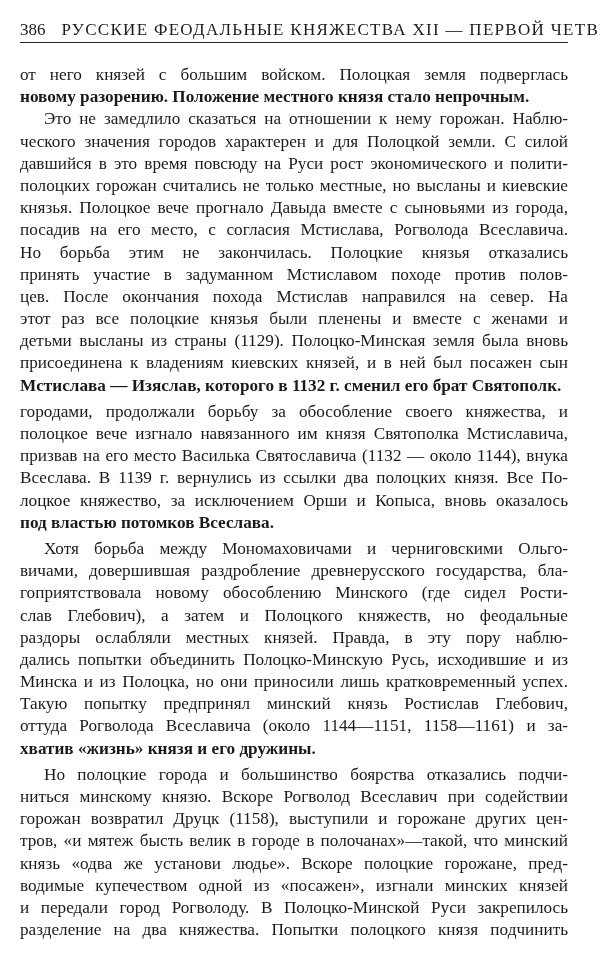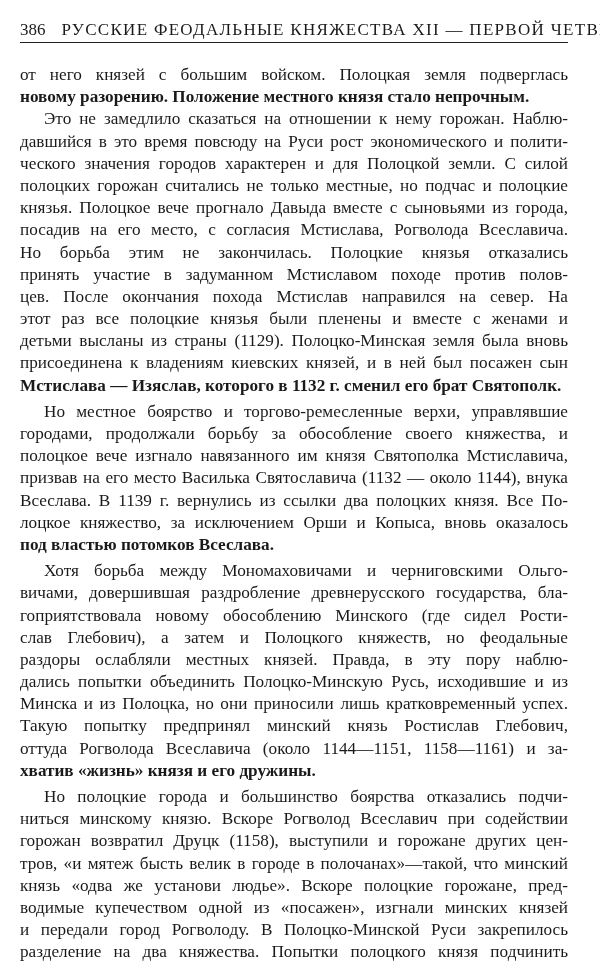--- a/index.html
+++ b/index.html
@@ -33,36 +33,35 @@
   </div>
   <div class="rule"></div>
 
   <div class="body-text" id="body-text">
       <div>
         <span class="line">от него князей с большим войском. Полоцкая земля подверглась</span>
         <span class="line last">новому разорению. Положение местного князя стало непрочным.</span>
       </div>
       <div>
         <span class="line indent">Это не замедлило сказаться на отношении к нему горожан. Наблю-</span>
+        <span class="line">ческого значения городов характерен и для Полоцкой земли. С силой</span>
         <span class="line">давшийся в это время повсюду на Руси рост экономического и полити-</span>
-        <span class="line">ческого значения городов характерен и для Полоцкой земли. С силой</span>
-        <span class="line">полоцких горожан считались не только местные, но подчас и полоцкие</span>
+        <span class="line">полоцких горожан считались не только местные, но высланы и киевские</span>
         <span class="line">князья. Полоцкое вече прогнало Давыда вместе с сыновьями из города,</span>
         <span class="line">посадив на его место, с согласия Мстислава, Рогволода Всеславича.</span>
         <span class="line">Но борьба этим не закончилась. Полоцкие князья отказались</span>
         <span class="line">принять участие в задуманном Мстиславом походе против полов-</span>
         <span class="line">цев. После окончания похода Мстислав направился на север. На</span>
         <span class="line">этот раз все полоцкие князья были пленены и вместе с женами и</span>
         <span class="line">детьми высланы из страны (1129). Полоцко-Минская земля была вновь</span>
         <span class="line">присоединена к владениям киевских князей, и в ней был посажен сын</span>
         <span class="line last">Мстислава — Изяслав, которого в 1132 г. сменил его брат Святополк.</span>
       </div>
       <div class="para-gap"></div>
       <div>
-        <span class="line indent">Но местное боярство и торгово-ремесленные верхи, управлявшие</span>
         <span class="line">городами, продолжали борьбу за обособление своего княжества, и</span>
         <span class="line">полоцкое вече изгнало навязанного им князя Святополка Мстиславича,</span>
         <span class="line">призвав на его место Василька Святославича (1132 — около 1144), внука</span>
         <span class="line">Всеслава. В 1139 г. вернулись из ссылки два полоцких князя. Все По-</span>
         <span class="line">лоцкое княжество, за исключением Орши и Копыса, вновь оказалось</span>
         <span class="line last">под властью потомков Всеслава.</span>
       </div>
       <div class="para-gap"></div>
       <div>
         <span class="line indent">Хотя борьба между Мономаховичами и черниговскими Ольго-</span>

